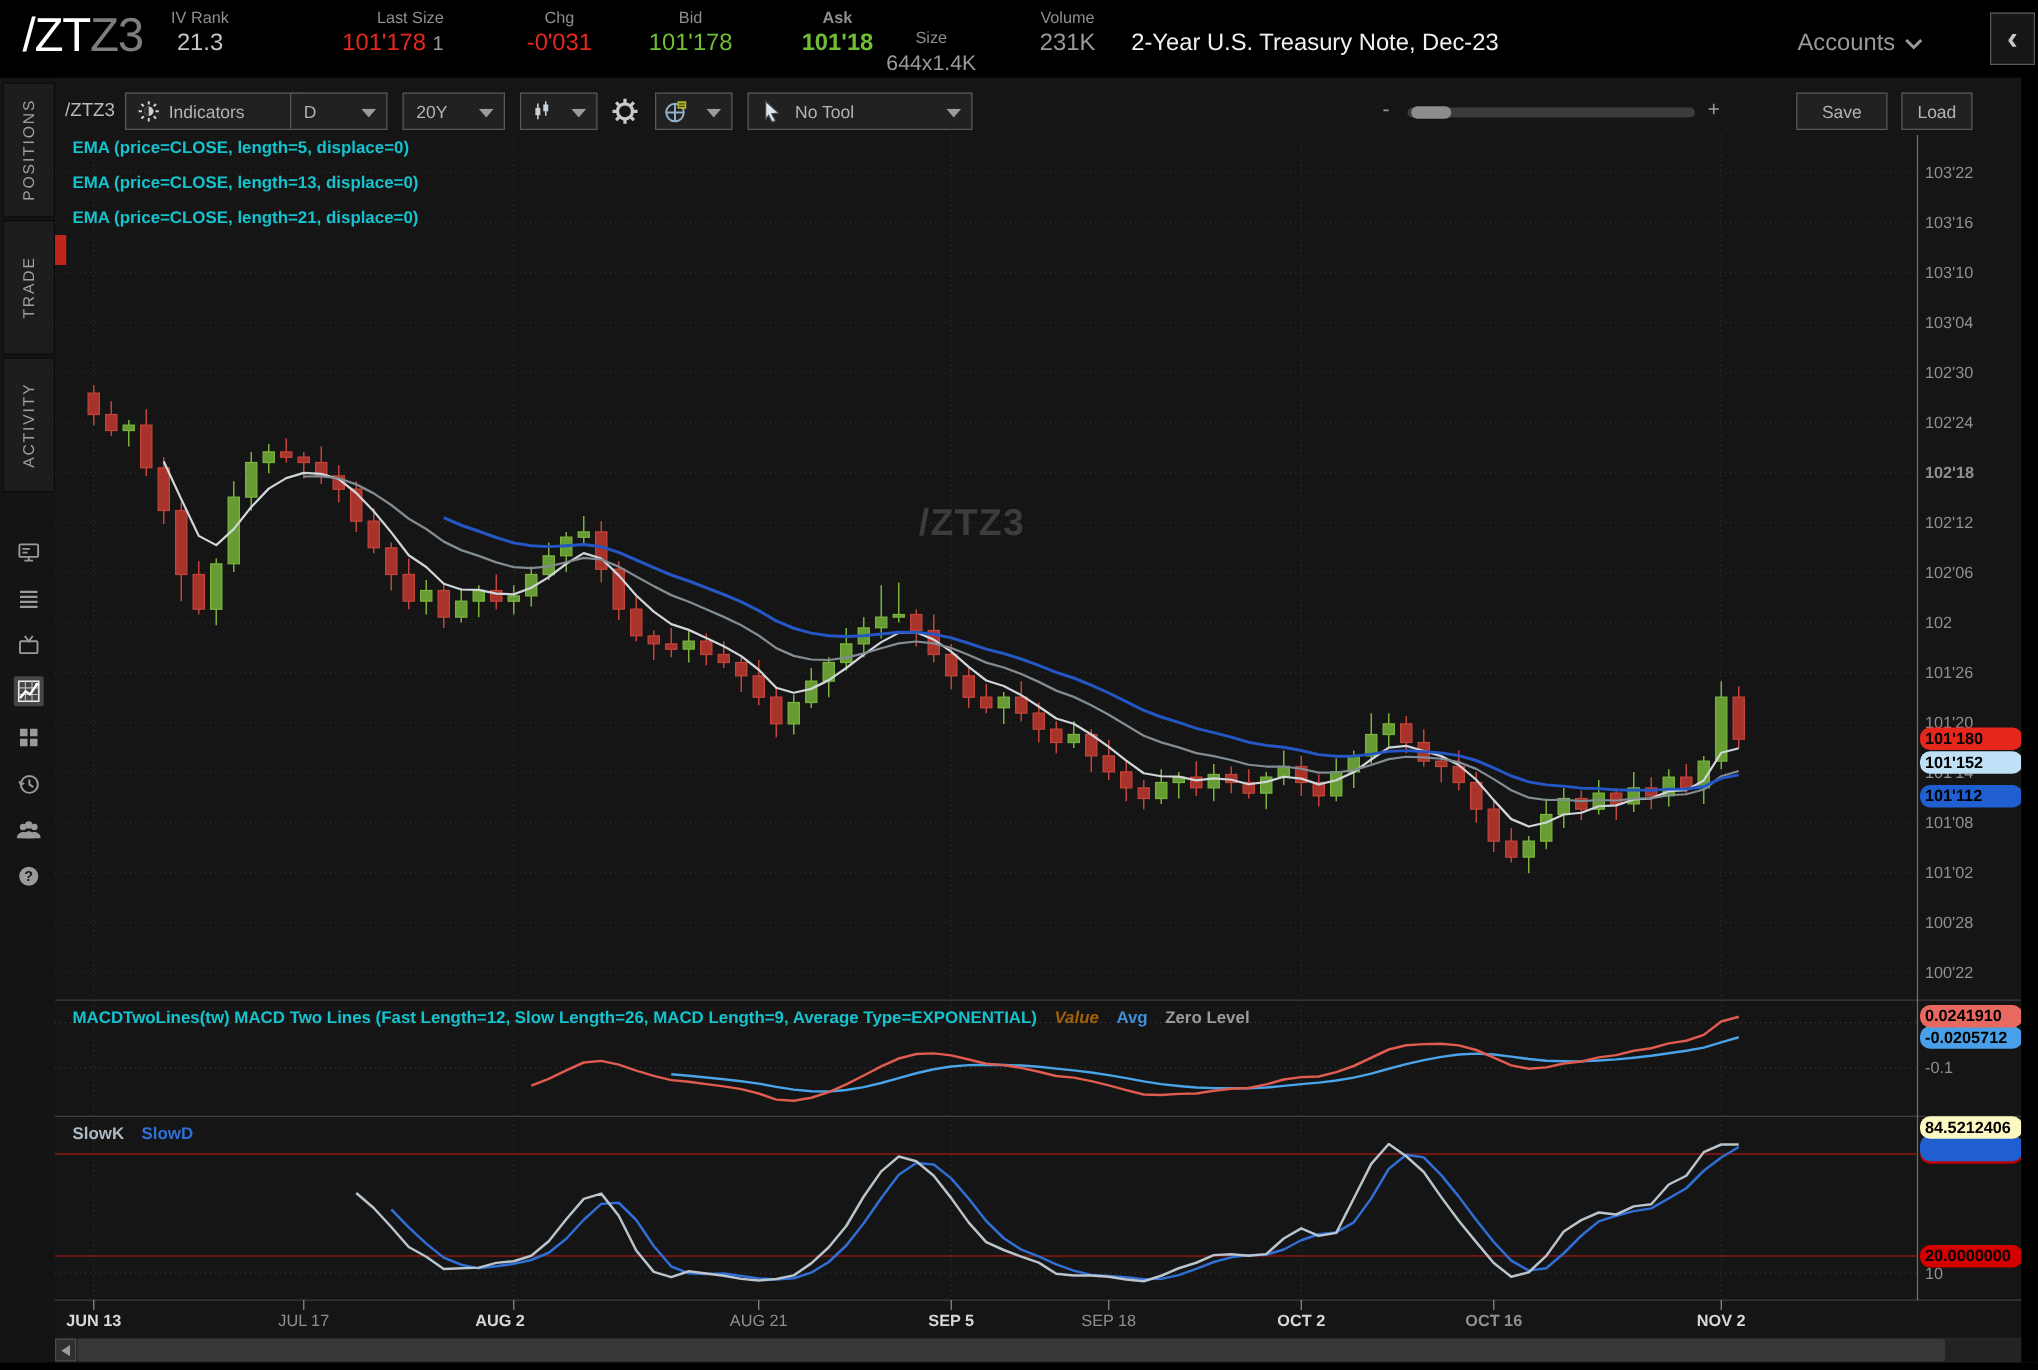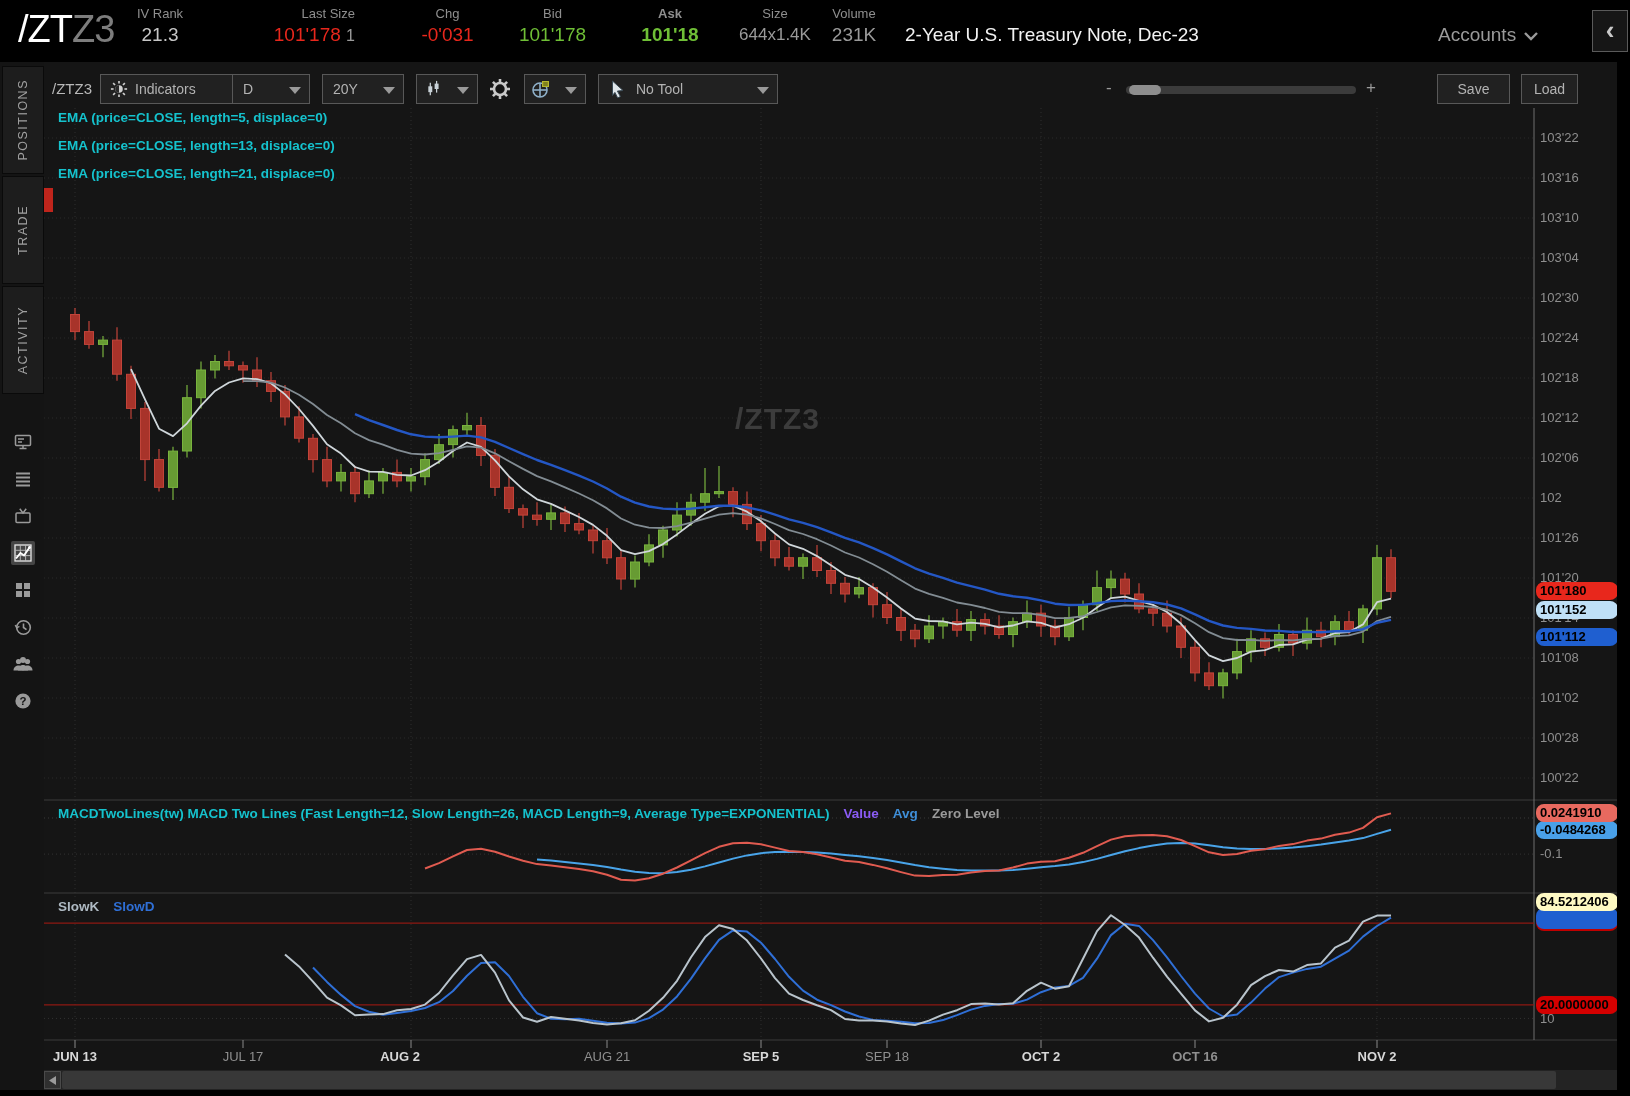--- a/index.html
+++ b/index.html
@@ -316,21 +316,21 @@
       <div class="val" style="color: rgb(232, 39, 28);">-0'031</div>
     </div>
     <div class="stat" style="left:505px;width:95px;">
       <div class="lbl">Bid</div>
       <div class="val" style="color: rgb(111, 191, 54);">101'178</div>
     </div>
     <div class="stat" style="left:625px;width:90px;font-weight:bold;">
       <div class="lbl">Ask</div>
       <div class="val" style="color: rgb(111, 191, 54);">101'18</div>
     </div>
-    <div class="stat" style="left:731px;width:88px;">
+    <div class="stat" style="left:701px;width:88px;margin-top:16px;">
       <div class="lbl">Size</div>
       <div class="val" style="font-size: 17px; color: rgb(154, 154, 154);">644x1.4K</div>
     </div>
     <div class="stat" style="left:815px;width:78px;">
       <div class="lbl">Volume</div>
       <div class="val" style="color: rgb(154, 154, 154);">231K</div>
     </div>
 
     <div id="instrument-title">2-Year U.S. Treasury Note, Dec-23</div>
 
@@ -533,45 +533,45 @@
   <div id="edge-marker"></div>
   <div id="watermark">/ZTZ3</div>
 
   <div id="axis-col">
       <div class="ptick" style="top: 22px;">103'22</div>
       <div class="ptick" style="top: 62px;">103'16</div>
       <div class="ptick" style="top: 102px;">103'10</div>
       <div class="ptick" style="top: 142px;">103'04</div>
       <div class="ptick" style="top: 182px; text-align: center;">102'30</div>
       <div class="ptick" style="top: 222px;">102'24</div>
-      <div class="ptick" style="top: 262px;">102'18</div>
+      <div class="ptick" style="top: 262px; font-weight: bold;">102'18</div>
       <div class="ptick" style="top: 302px;">102'12</div>
       <div class="ptick" style="top: 342px;">102'06</div>
       <div class="ptick" style="top: 382px;">102</div>
       <div class="ptick" style="top: 422px;">101'26</div>
       <div class="ptick" style="top: 462px;">101'20</div>
       <div class="ptick" style="top: 502px;">101'14</div>
       <div class="ptick" style="top: 542px;">101'08</div>
       <div class="ptick" style="top: 582px;">101'02</div>
       <div class="ptick" style="top: 622px;">100'28</div>
       <div class="ptick" style="top: 662px;">100'22</div>
       <div class="bubble" style="top: 474.333px; background: rgb(232, 39, 28); z-index: 2;">101'180</div>
       <div class="bubble" style="top: 493px; background: rgb(191, 224, 247); z-index: 2;">101'152</div>
       <div class="bubble" style="top: 519.667px; background: rgb(31, 95, 208); z-index: 2;">101'112</div>
       <div class="bubble" style="top: 696.416px; background: rgb(232, 105, 95); z-index: 3;">0.0241910</div>
-      <div class="bubble" style="top: 712.825px; background: rgb(73, 160, 232); z-index: 2;">-0.0484268</div>
+      <div class="bubble" style="top: 712.825px; background: rgb(73, 160, 232); z-index: 2;">-0.0205712</div>
       <div class="bubble" style="top: 807.2px; background: rgb(192, 0, 0); z-index: 1; height: 16px; line-height: 16px;"></div>
       <div class="bubble" style="top: 799.627px; background: rgb(31, 95, 208); z-index: 2; height: 21px; line-height: 21px;"></div>
       <div class="bubble" style="top: 785px; background: #fef9c3; z-index: 3;">84.5212406</div>
       <div class="bubble" style="top: 887.8px; background: rgb(212, 0, 0); z-index: 2;">20.0000000</div>
     </div>
 
   <div class="study-head" style="top:806px;">
     <span class="study-title">MACDTwoLines(tw) MACD Two Lines (Fast Length=12, Slow Length=26, MACD Length=9, Average Type=EXPONENTIAL)</span>
-    <span class="legend" style="color: #8b5cf6;">Value</span>
+    <span class="legend" style="color: #a16207; font-style: italic;">Value</span>
     <span class="legend" style="color: rgb(63, 143, 217);">Avg</span>
     <span class="legend" style="color: rgb(154, 154, 154);">Zero Level</span>
   </div>
   <div id="macd-tick" class="ptick" style="left: 1540px; z-index: 3; position: absolute; top: 846.102px;">-0.1</div>
 
   <div class="study-head" style="top:899px;">
     <span class="legend" style="color: rgb(174, 185, 194);">SlowK</span>
     <span class="legend" style="color: rgb(47, 111, 214);">SlowD</span>
   </div>
   <div id="stoch-tick" class="ptick" style="left: 1540px; z-index: 3; position: absolute; top: 1011.4px;">10</div>

